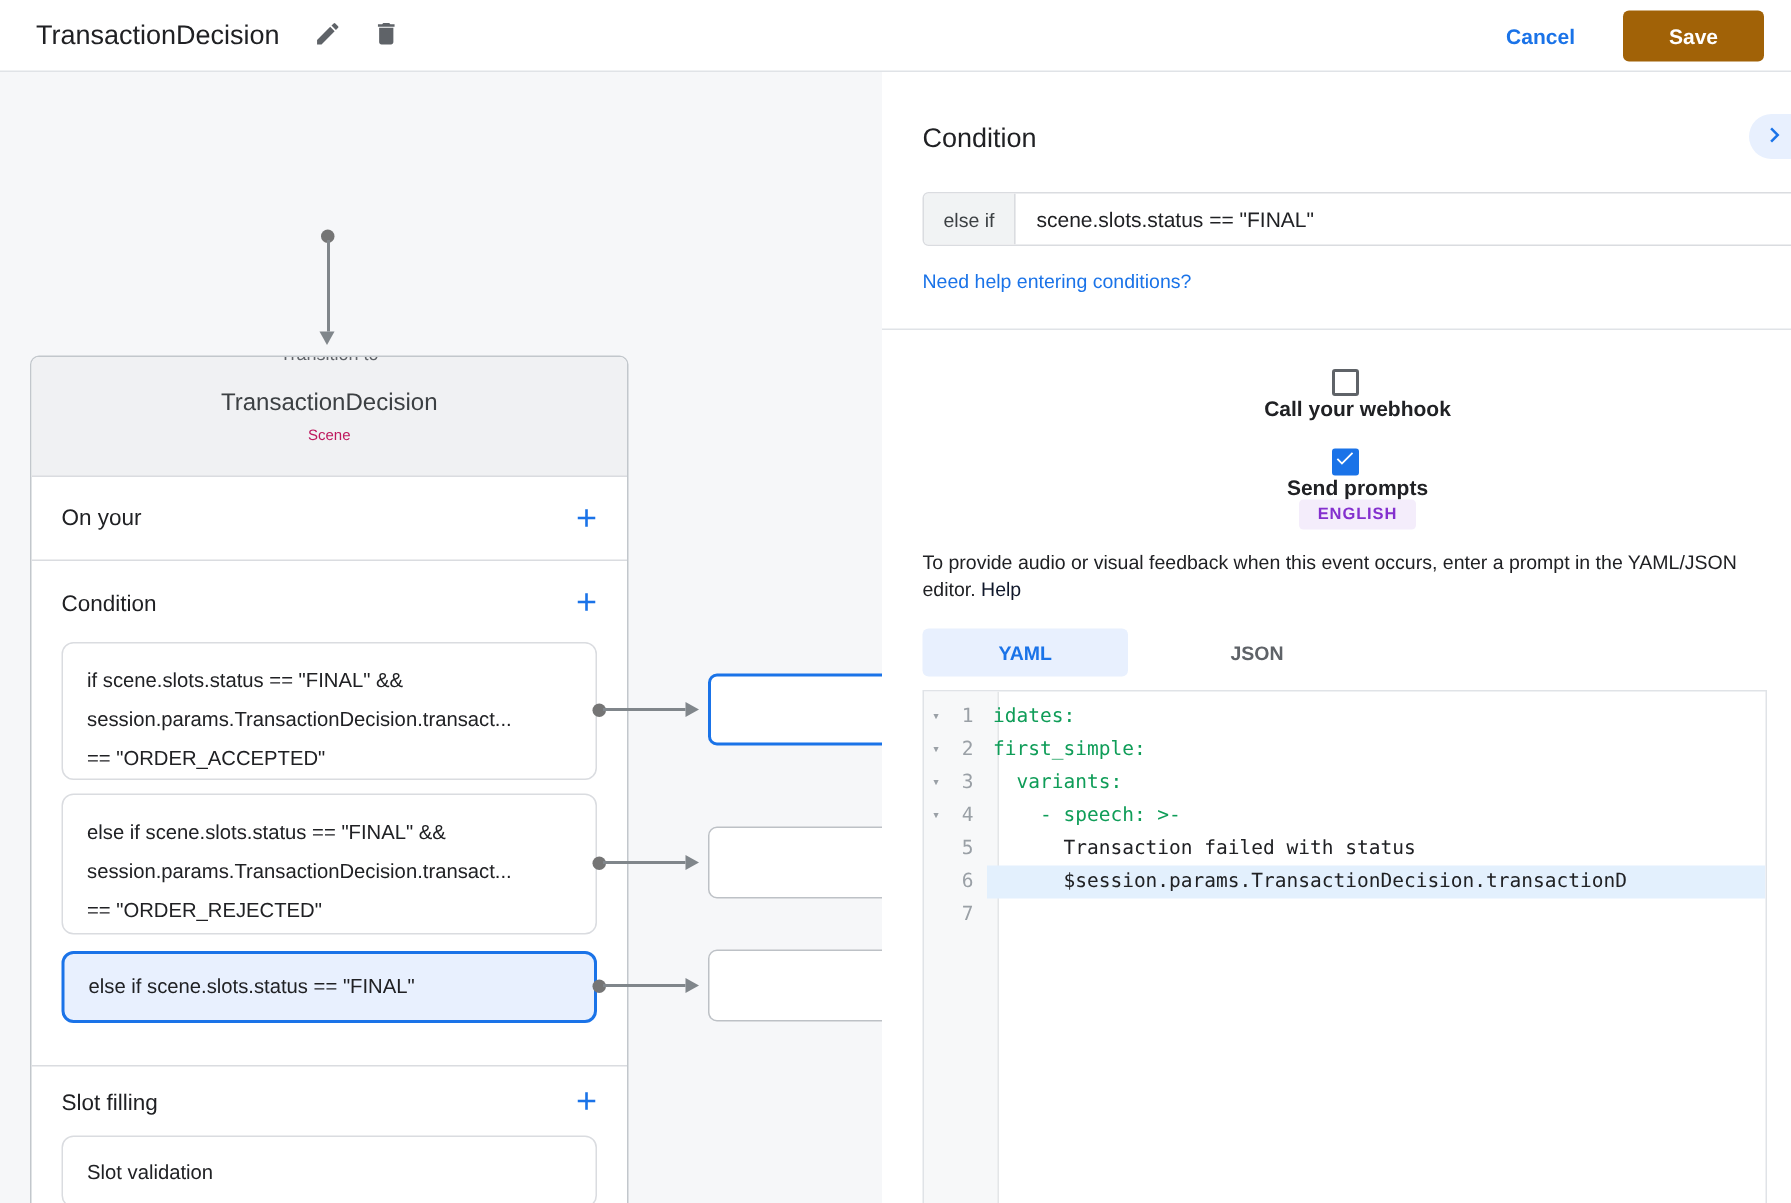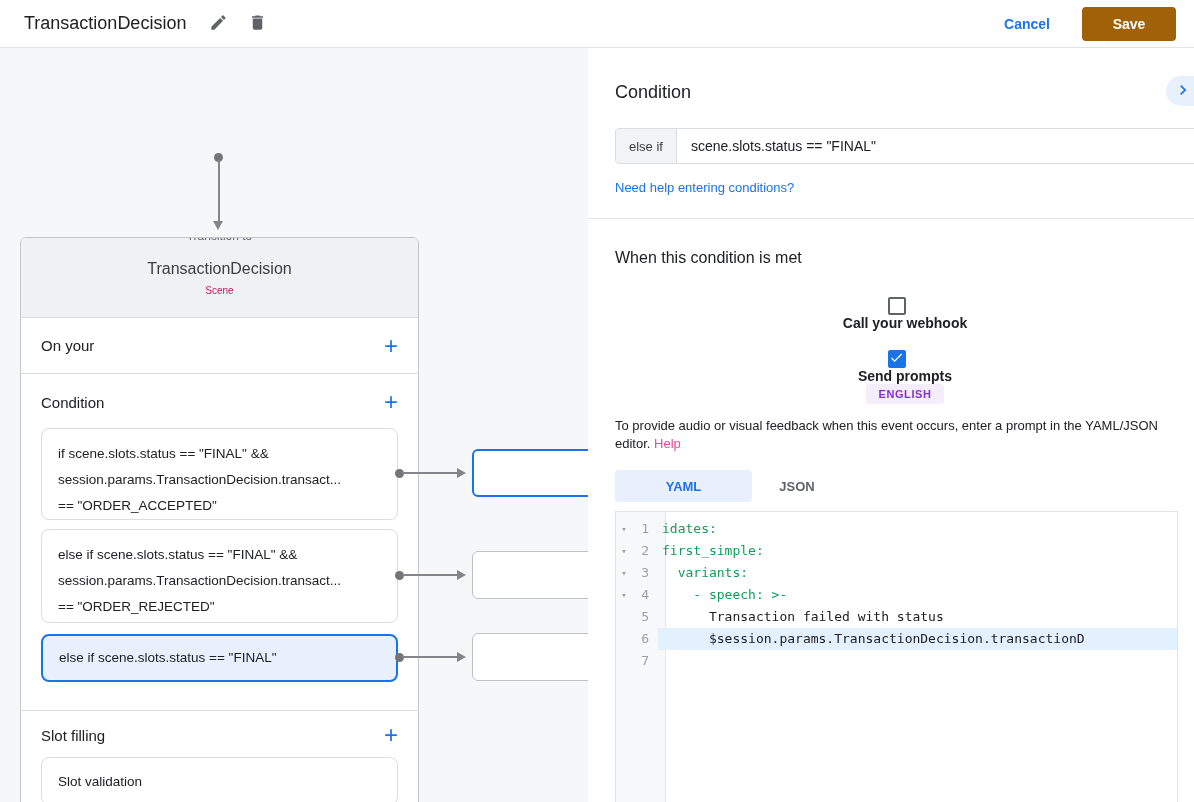--- a/index.html
+++ b/index.html
@@ -88,22 +88,22 @@
   .check-row { display:flex; align-items:center; margin-top:26px;flex-direction:column; }
   .check-row.second { margin-top:19px; }
   .checkbox { width:18px; height:18px; border:2px solid #5f6368; border-radius:2px; background:#fff;
               cursor:pointer; flex:none; }
   .checkbox.checked { background:#1a73e8; border-color:#1a73e8; display:flex; align-items:center;
                       justify-content:center; }
   .check-label { font-size:14px; font-weight:bold; color:#202124; margin-left:17px; }
   .lang-badge { margin-left:17px; background:#f4edfb; color:#8430ce; font-size:11px; font-weight:bold;
                 letter-spacing:0.6px; padding:4px 12px; border-radius:3px; }
   .helper { margin-top:13px; font-size:13px; color:#202124; line-height:18px; width:563px; }
-  .helper a { color:#ec4899; text-decoration:none; cursor:pointer; }
-  .tabs { display:flex; margin-top:17px; }
+  .helper a { color:#0f172a; text-decoration:none; cursor:pointer; }
+  .tabs { display:flex; margin-top:17px;gap:41px; }
   .tab { height:32px; display:flex; align-items:center; justify-content:center; font-size:13px;
          font-weight:bold; color:#5f6368; cursor:pointer; border-radius:4px; }
   .tab.yaml { width:137px; }
   .tab.json { width:90px; }
   .tab.active { background:#e8f0fe; color:#1a73e8; }
 
   
   .editor { position:relative; margin-top:9px; width:563px; height:400px; border:1px solid #e0e3e7;
             background:#fff; font-family:"DejaVu Sans Mono","Liberation Mono",monospace;
             font-size:13px; overflow:hidden; }
@@ -223,21 +223,20 @@
 
     <div class="cond-input">
       <div class="cond-prefix">else if</div>
       <div class="cond-value">scene.slots.status == "FINAL"</div>
     </div>
 
     <a class="help-link">Need help entering conditions?</a>
 
     <div class="panel-divider"></div>
 
-    <div class="panel-h2">When this condition is met</div>
 
     <div class="check-row">
       <div class="checkbox"></div>
       <span class="check-label">Call your webhook</span>
     </div>
 
     <div class="check-row second">
       <div class="checkbox checked">
         <span>
           <svg viewBox="0 0 24 24" width="15" height="15">

